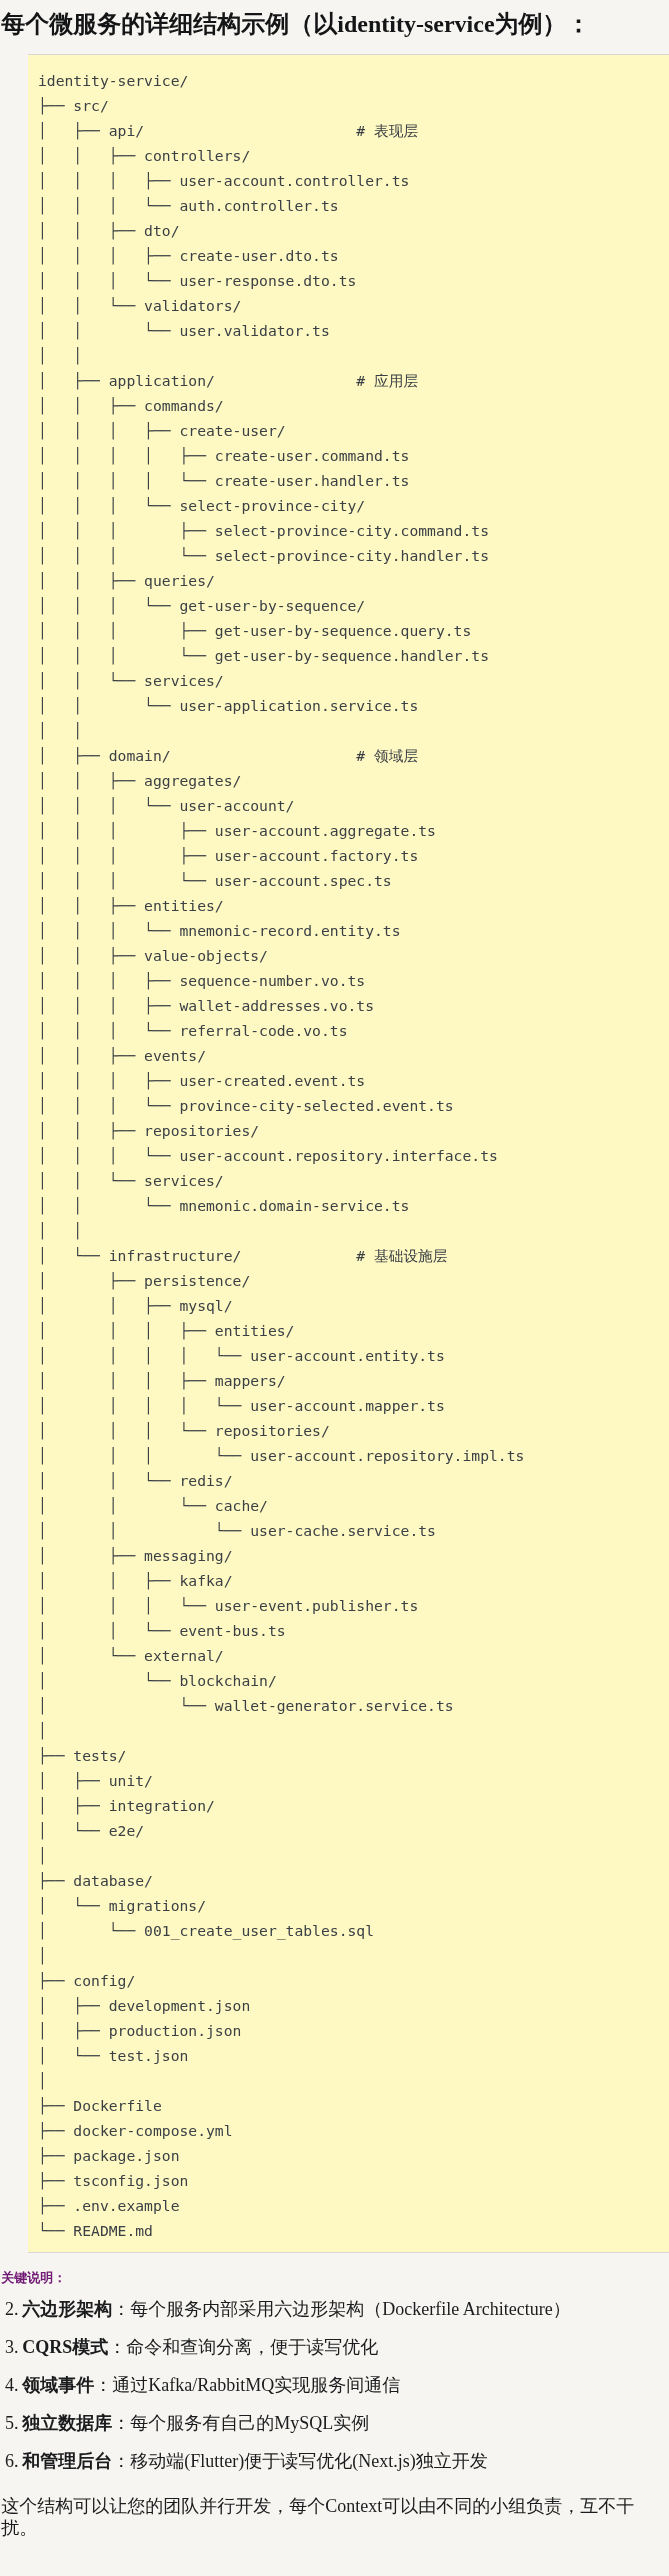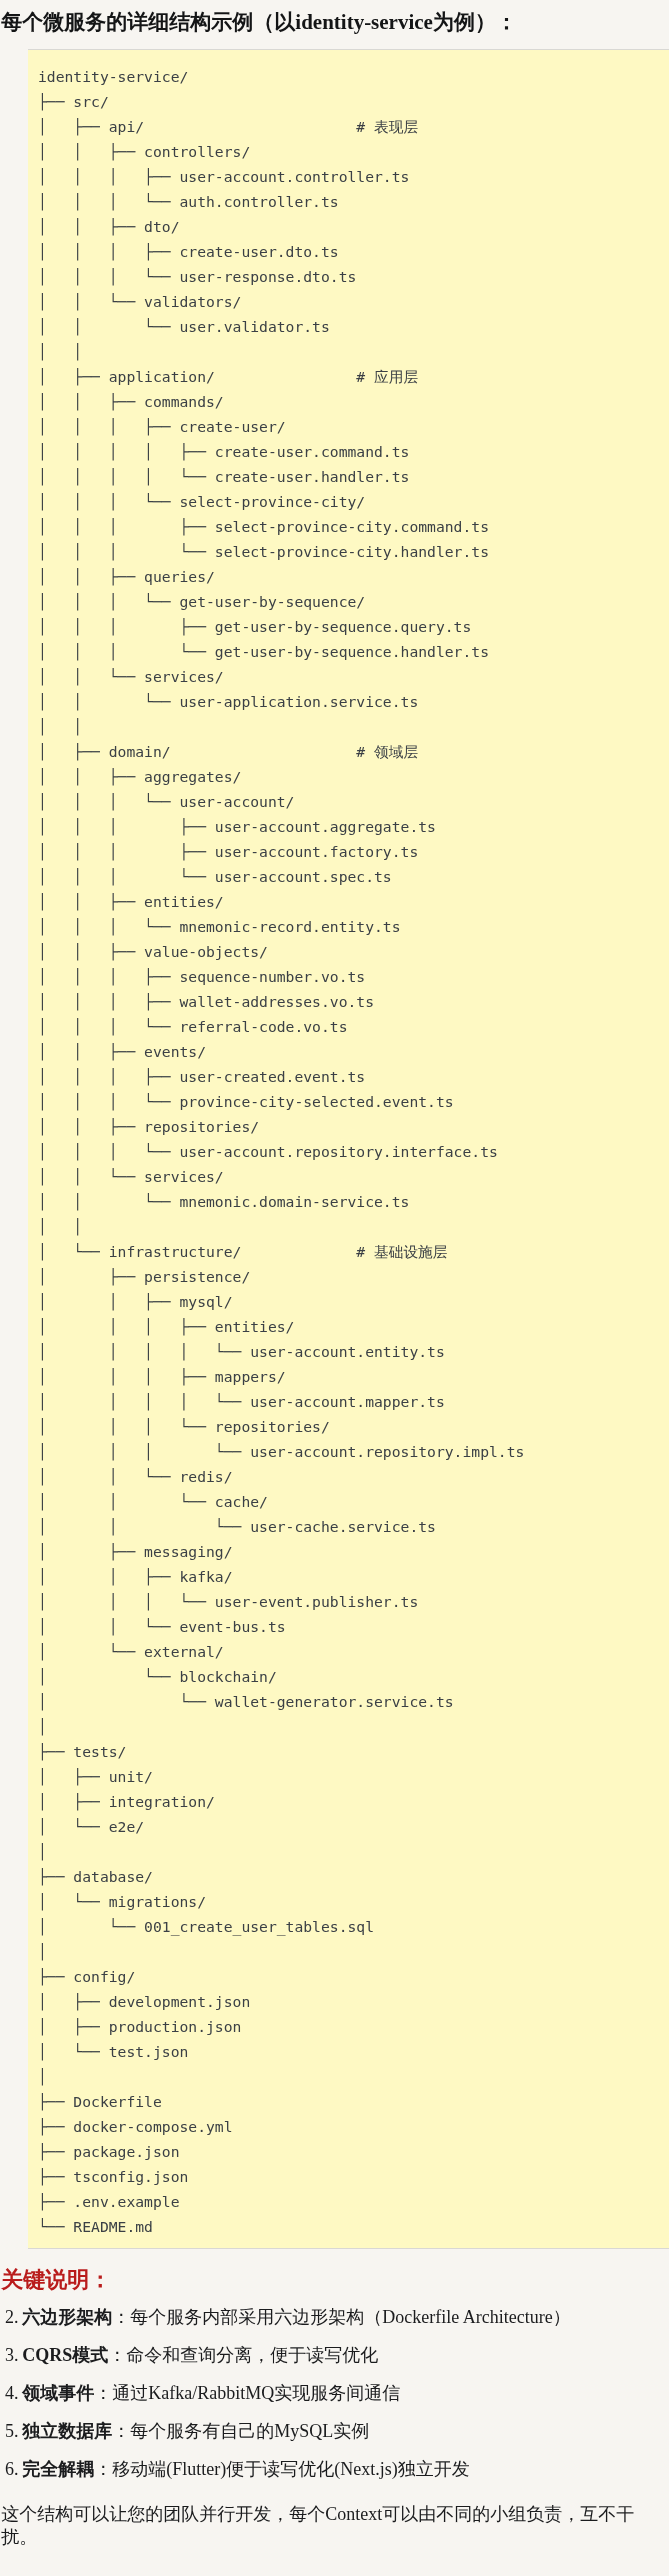--- a/index.html
+++ b/index.html
@@ -11,21 +11,21 @@
     width: 669px;
     min-height: 2576px;
     background: #f7f5f1;
     color: #1b1c1e;
     font-family: "Liberation Serif", serif;
     overflow-x: hidden;
     padding-bottom: 16.3px;
   }
   .page-title {
     margin: 7.5px 0 0 1.3px;
-    font-size: 21px;
+    font-size: 24px;
     font-weight: bold;
     line-height: 1.4;
     color: #141516;
   }
   .code-block {
     margin-top: 12.5px;
     background: #fef9c3;
     border-top: 0.6px solid #d9d8d4;
     border-bottom: 0.6px solid #d9d8d4;
     padding: 13.8px 5px 8.8px 10px;
@@ -35,24 +35,24 @@
   .tree-pre {
     margin: 0;
     font-family: "DejaVu Sans Mono", monospace;
     font-size: 14.7px;
     line-height: 25px;
     color: #3b4045;
     white-space: pre;
   }
   .notes-heading {
     margin: 16.3px 0 11.3px 1.3px;
-    font-size: 22px;
+    font-size: 13px;
     font-weight: bold;
     line-height: 1.4;
-    color: #b91c1c;
+    color: #701a75;
   }
   .notes-list {
     margin: 0 0 0 5px;
     padding: 0;
     list-style: none;
   }
   .note-item {
     font-size: 18px;
     line-height: 21px;
     margin-bottom: 17px;
@@ -168,19 +168,19 @@
 └── README.md</pre>
   </div>
 
   <p class="notes-heading">关键说明：</p>
 
   <div class="notes-list">
     <div class="note-item"><span class="note-num">2.</span><span class="note-term">六边形架构</span><span class="note-desc">：每个服务内部采用六边形架构（Dockerfile Architecture）</span></div>
     <div class="note-item"><span class="note-num">3.</span><span class="note-term">CQRS模式</span><span class="note-desc">：命令和查询分离，便于读写优化</span></div>
     <div class="note-item"><span class="note-num">4.</span><span class="note-term">领域事件</span><span class="note-desc">：通过Kafka/RabbitMQ实现服务间通信</span></div>
     <div class="note-item"><span class="note-num">5.</span><span class="note-term">独立数据库</span><span class="note-desc">：每个服务有自己的MySQL实例</span></div>
-    <div class="note-item"><span class="note-num">6.</span><span class="note-term">完全解耦</span><span class="note-desc">：移动端(Flutter)便于读写优化(Next.js)独立开发</span></div>
+    <div class="note-item"><span class="note-num">6.</span><span class="note-term">和管理后台</span><span class="note-desc">：移动端(Flutter)便于读写优化(Next.js)独立开发</span></div>
   </div>
 
   <p class="closing-paragraph">这个结构可以让您的团队并行开发，每个Context可以由不同的小组负责，互不干扰。</p>
 
 </div>
 
 
 </body></html>

